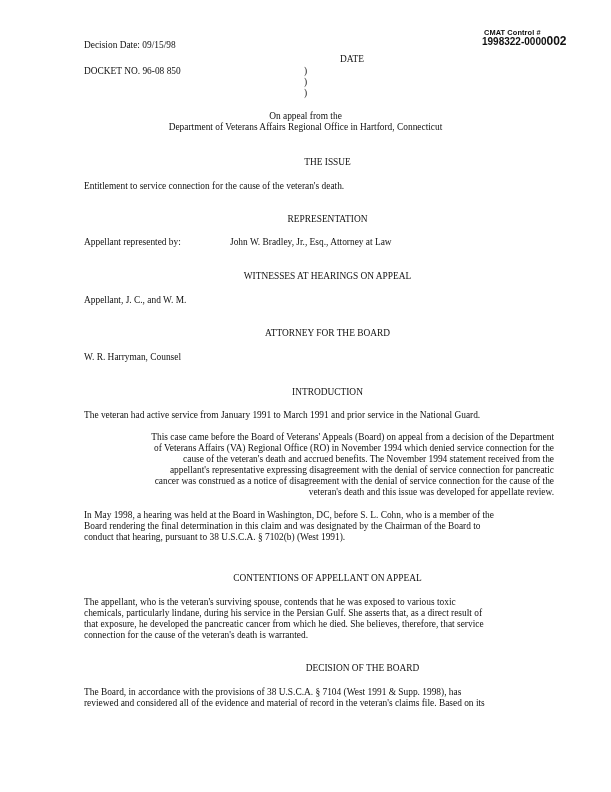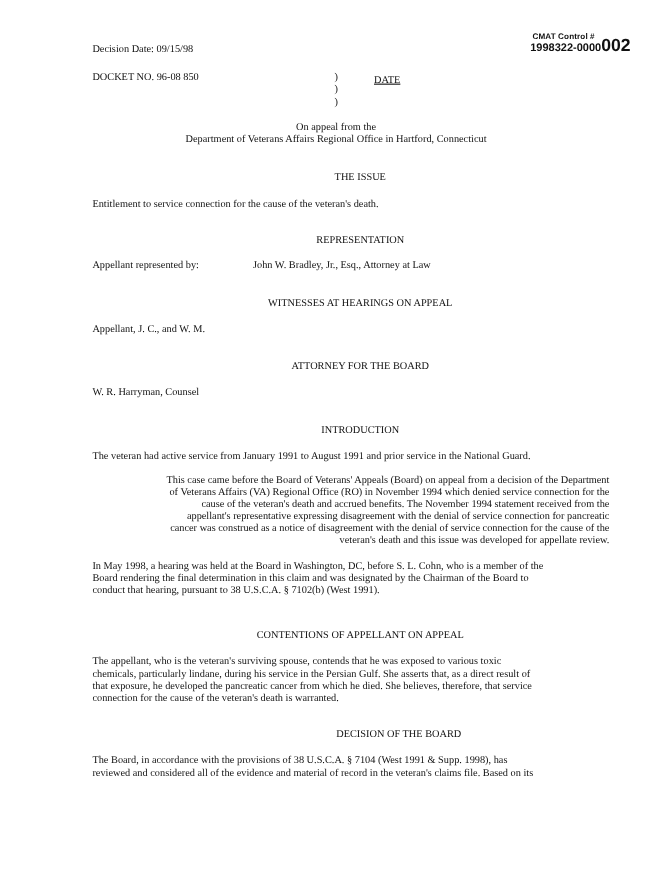--- a/index.html
+++ b/index.html
@@ -22,21 +22,21 @@
       font-family: "Liberation Sans", "DejaVu Sans", sans-serif;
       font-weight: bold;
       font-size: 7.4px;
       letter-spacing: 0.1px;
     }
     .control-number {
       font-family: "Liberation Sans", "DejaVu Sans", sans-serif;
       font-weight: bold;
       font-size: 10px;
     }
-    .control-number .big { font-size: 16px; }
+    .control-number .big { font-size: 12px; }
     .heading {
       position: absolute;
       left: 0;
       width: 611px;
       text-align: center;
       white-space: nowrap;
       margin-left: 22px;
     }
     .para {
       position: absolute;
@@ -56,42 +56,42 @@
 <body>
 
 <div class="abs control-label" style="left:484px; top:27px;">CMAT Control #</div>
 <div class="abs control-number" style="left:482px; top:36px;"><span>1998322-0000</span><span class="big">002</span></div>
 
 <div class="abs" style="left:84px; top:40px;">Decision Date: 09/15/98</div>
 <div class="abs" style="left:84px; top:66px;">DOCKET NO.  96-08 850</div>
 <div class="abs" style="left:304px; top:66px;">)</div>
 <div class="abs" style="left:304px; top:77px;">)</div>
 <div class="abs" style="left:304px; top:88px;">)</div>
-<div class="abs" style="left:340px; top:68px;text-decoration:underline;">DATE</div>
+<div class="abs" style="left:340px; top:54px;">DATE</div>
 
 <div class="center-block" style="top:111px;">
   <div>On appeal from the</div>
   <div>Department of Veterans Affairs Regional Office in Hartford, Connecticut</div>
 </div>
 
 <div class="heading" style="top:157px;">THE ISSUE</div>
 <div class="abs" style="left:84px; top:181px;">Entitlement to service connection for the cause of the veteran's death.</div>
 
 <div class="heading" style="top:214px;">REPRESENTATION</div>
 <div class="abs" style="left:84px; top:237px;">Appellant represented by:</div>
 <div class="abs" style="left:230px; top:237px;">John W. Bradley, Jr., Esq., Attorney at Law</div>
 
 <div class="heading" style="top:271px;">WITNESSES AT HEARINGS ON APPEAL</div>
 <div class="abs" style="left:84px; top:295px;">Appellant, J. C., and W. M.</div>
 
 <div class="heading" style="top:328px;">ATTORNEY FOR THE BOARD</div>
 <div class="abs" style="left:84px; top:352px;">W. R. Harryman, Counsel</div>
 
 <div class="heading" style="top:387px;">INTRODUCTION</div>
-<div class="abs" style="left:84px; top:410px;">The veteran had active service from January 1991 to August 1991 and prior service in the National Guard.</div>
+<div class="abs" style="left:84px; top:410px;">The veteran had active service from January 1991 to March 1991 and prior service in the National Guard.</div>
 
 <div class="para" style="top:432px;text-align:right;">
   <span class="ln">This case came before the Board of Veterans' Appeals (Board) on appeal from a decision of the Department</span>
   <span class="ln">of Veterans Affairs (VA) Regional Office (RO) in November 1994 which denied service connection for the</span>
   <span class="ln">cause of the veteran's death and accrued benefits.  The November 1994 statement received from the</span>
   <span class="ln">appellant's representative expressing disagreement with the denial of service connection for pancreatic</span>
   <span class="ln">cancer was construed as a notice of disagreement with the denial of service connection for the cause of the</span>
   <span class="ln">veteran's death and this issue was developed for appellate review.</span>
 </div>
 

